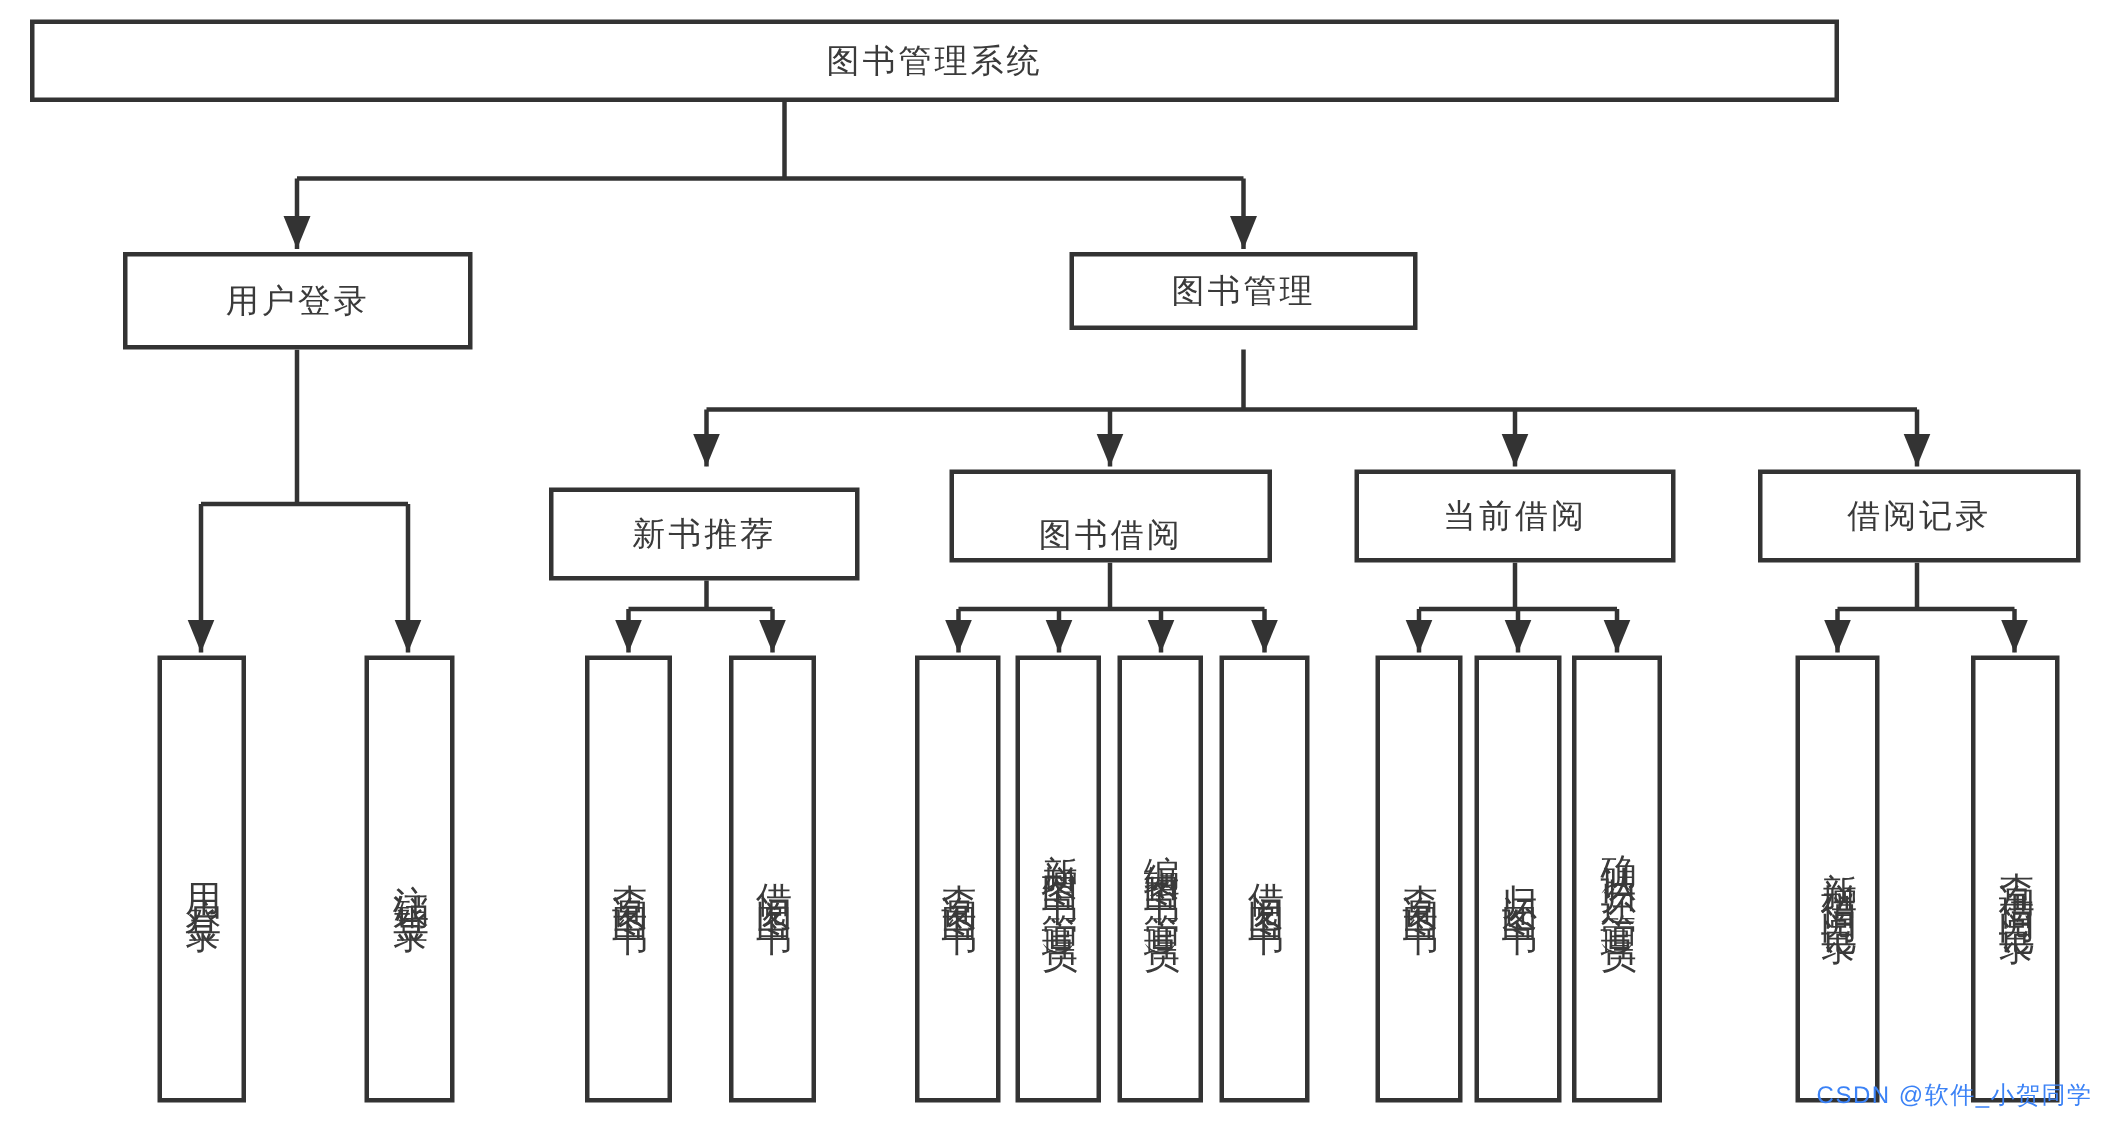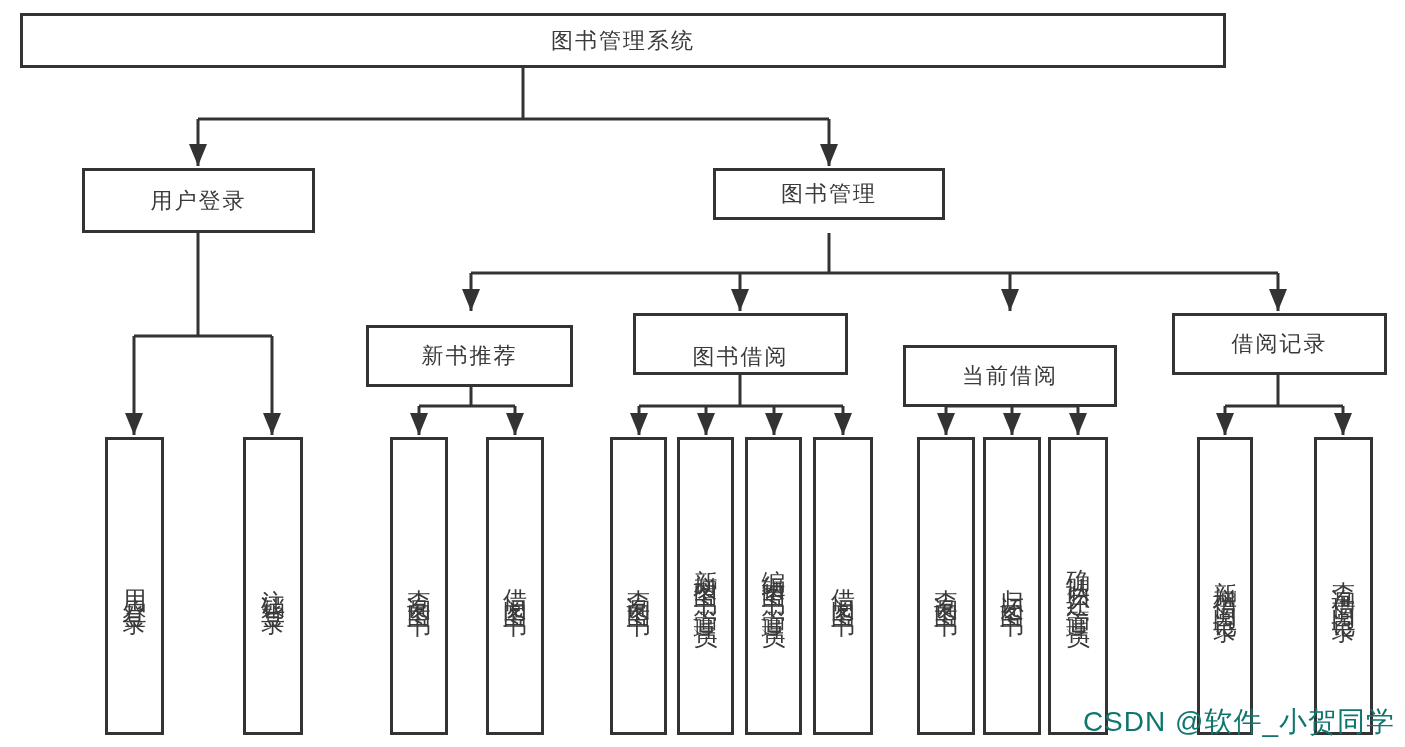--- a/index.html
+++ b/index.html
@@ -34,41 +34,41 @@
     writing-mode:vertical-rl;
     text-orientation:mixed;
     white-space:nowrap;
   }
   
   .b-root{left:20px;top:13px;width:1206px;height:55px;}
   .b-l2a{left:82px;top:168px;width:233px;height:65px;}
   .b-l2b{left:713px;top:168px;width:232px;height:52px;}
   .b-l3a{left:366px;top:313px;width:207px;height:62px;margin-top:12px;}
   .b-l3b{left:633px;top:313px;width:215px;height:62px;align-items:flex-end;}
-  .b-l3c{left:903px;top:313px;width:214px;height:62px;margin-top:32px;}
+  .b-l3c{left:903px;top:313px;width:214px;height:62px;}
   .b-l3d{left:1172px;top:313px;width:215px;height:62px;}
   .leaf{top:437px;height:298px;}
   .b-f1{left:105px;width:59px;}
   .b-f2{left:243px;width:60px;}
   .b-f3{left:390px;width:58px;}
   .b-f4{left:486px;width:58px;}
   .b-f5{left:610px;width:57px;}
   .b-f6{left:677px;width:57px;}
   .b-f7{left:745px;width:57px;}
   .b-f8{left:813px;width:60px;}
   .b-f9{left:917px;width:58px;}
   .b-f10{left:983px;width:58px;}
   .b-f11{left:1048px;width:60px;}
   .b-f12{left:1197px;width:56px;}
   .b-f13{left:1314px;width:59px;}
   .watermark{
     position:absolute;
     right:10px;bottom:6px;
-    color:#0f766e;
-    font-size:28px;
+    color:#3b82f6;
+    font-size:16px;
     letter-spacing:1px;
     white-space:nowrap;
     z-index:5;
   }
 </style>
 </head>
 <body>
 
 <div class="stage">
 

